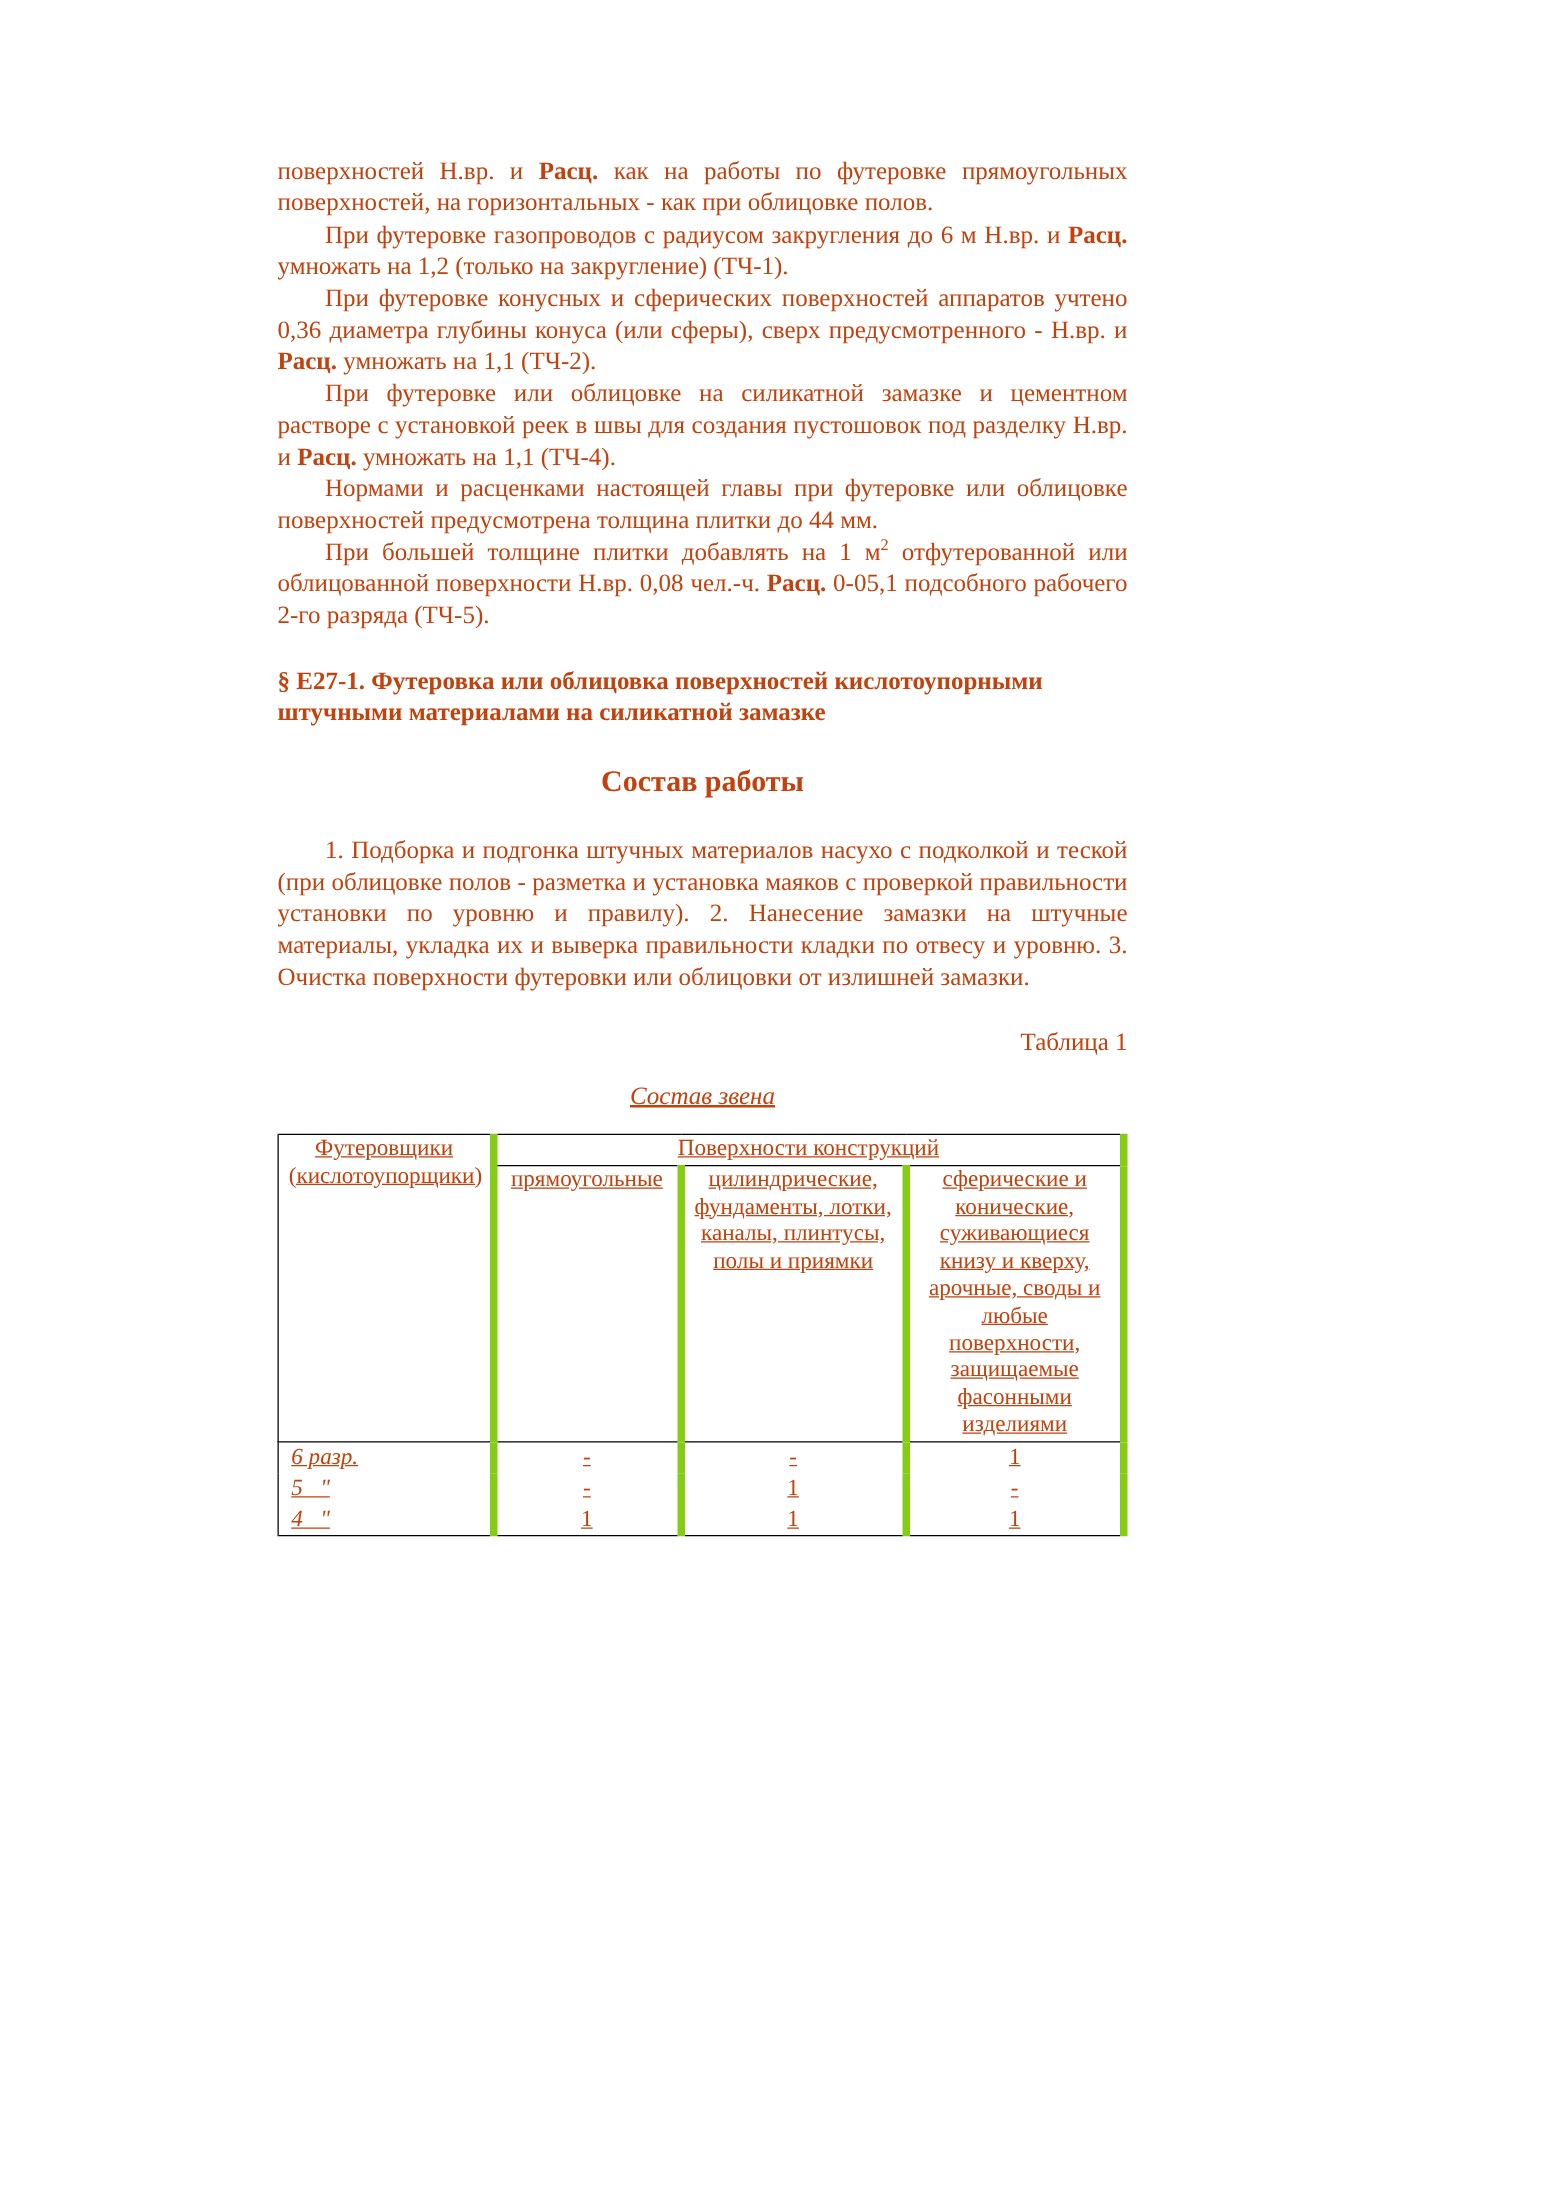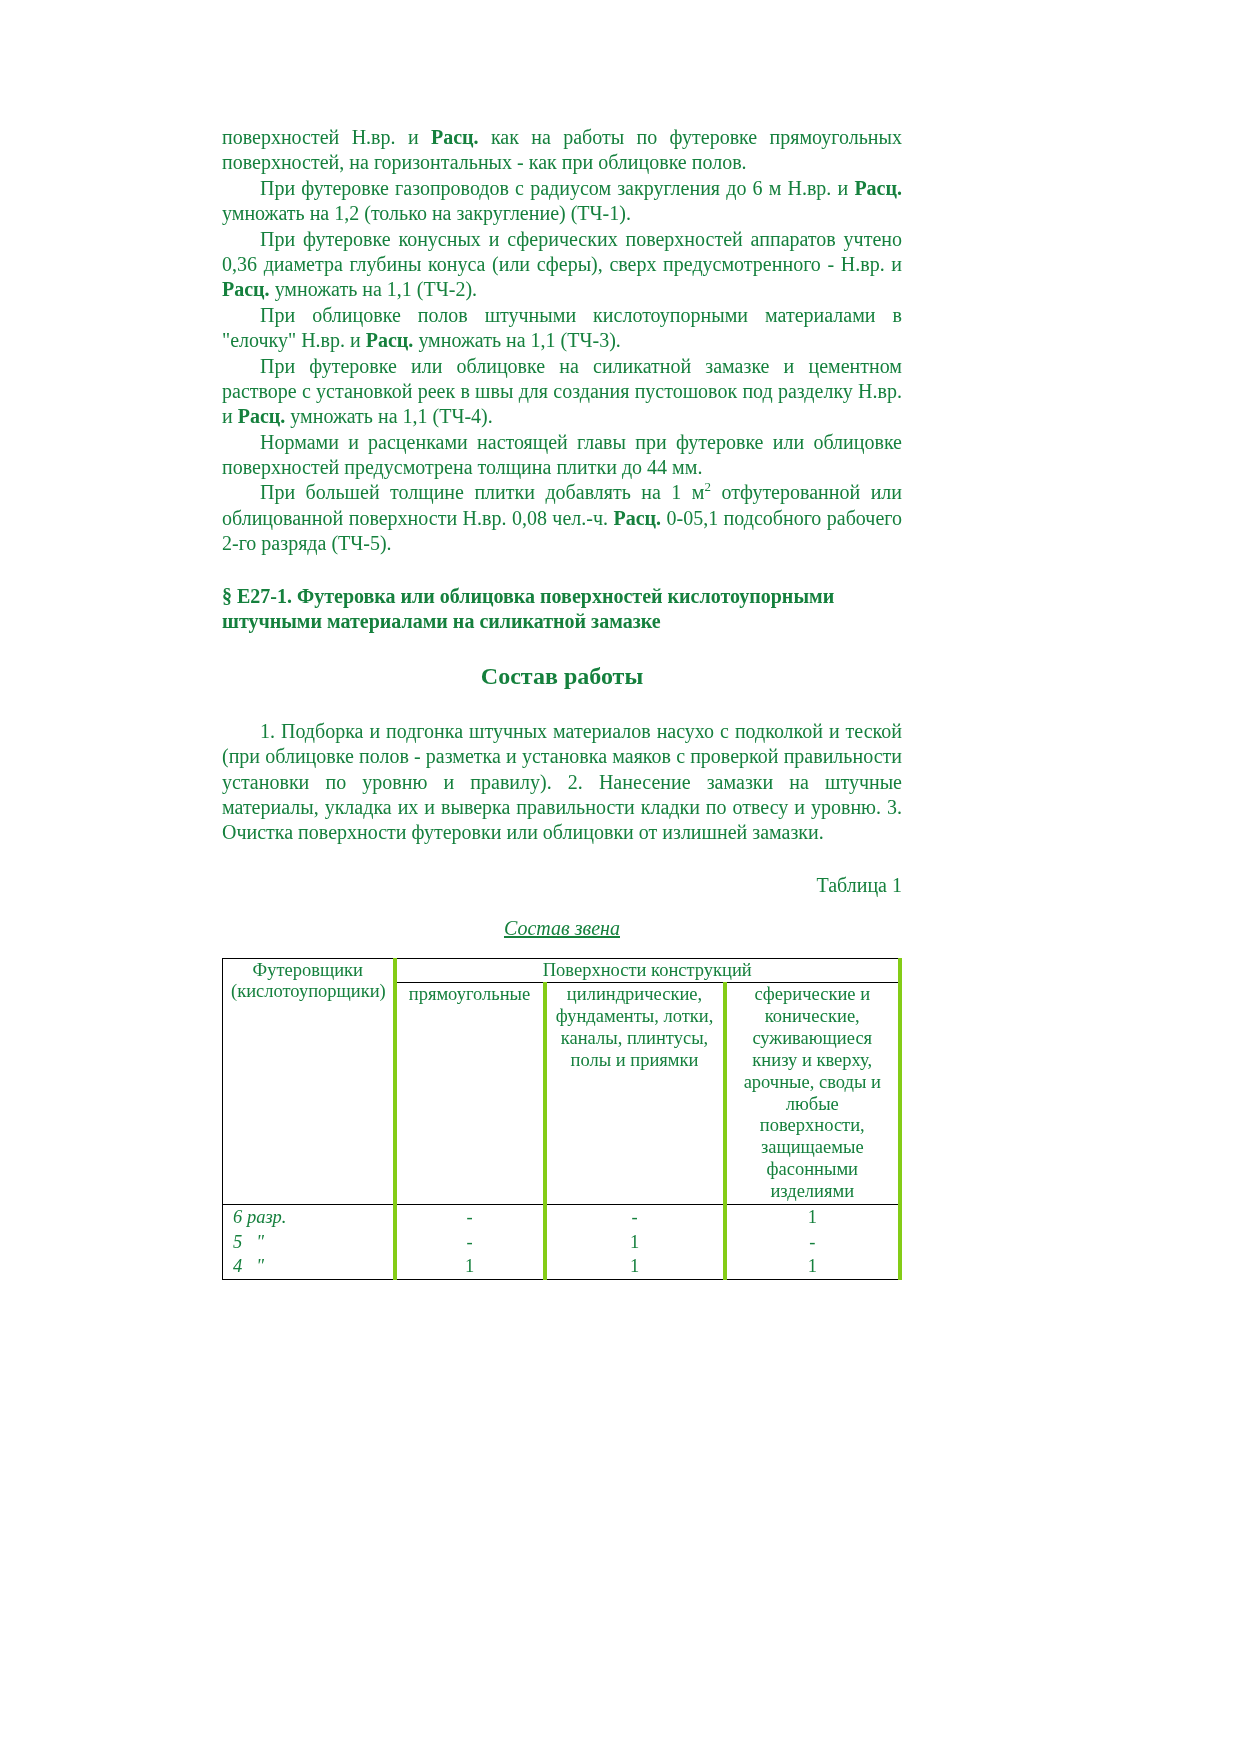--- a/index.html
+++ b/index.html
@@ -3,21 +3,21 @@
 <meta charset="utf-8">
 <title>§ Е27-1. Футеровка или облицовка поверхностей кислотоупорными штучными материалами на силикатной замазке</title>
 <style>
   * { box-sizing: border-box; }
   html, body { margin: 0; padding: 0; background: #ffffff; }
   .page {
     width: 1140px;
     height: 1755px;
     margin: 0 auto;
     background: #ffffff;
-    color: #15803d;
+    color: #c2410c;
     font-family: "Liberation Serif", "DejaVu Serif", serif;
     font-size: 20px;
     line-height: 1.27;
     padding: 125px 288px 40px 172px;
     overflow: hidden;
   }
   .para {
     margin: 0;
     text-align: justify;
     text-indent: 38px;
@@ -57,46 +57,46 @@
   table.ctable {
     width: 100%;
     border-collapse: collapse;
     border: 1px solid #000000;
     table-layout: fixed;
     font-size: 18.5px;
     line-height: 1.18;
   }
   .ctable th, .ctable td {
     border-left: 1px solid #000000;
-    border-right: 4px solid #84cc16;
+    border-right: 6px solid #84cc16;
     font-weight: normal;
     vertical-align: top;
     text-align: center;
     padding: 1px 8px;
+    text-decoration: underline;
   }
   .ctable thead th { border-bottom: 1px solid #000000; }
   .ctable tbody td { padding-top: 2px; padding-bottom: 1px; }
   .ctable td.grade {
     text-align: left;
     font-style: italic;
     padding-left: 10px;
   }
 </style>
 </head>
 <body>
 
 <div class="page">
 
   <p class="para first"><span>поверхностей Н.вр. и </span><b>Расц.</b><span> как на работы по футеровке прямоугольных поверхностей, на горизонтальных - как при облицовке полов.</span></p>
 
   <p class="para"><span>При футеровке газопроводов с радиусом закругления до 6 м Н.вр. и </span><b>Расц.</b><span> умножать на 1,2 (только на закругление) (ТЧ-1).</span></p>
 
   <p class="para"><span>При футеровке конусных и сферических поверхностей аппаратов учтено 0,36 диаметра глубины конуса (или сферы), сверх предусмотренного - Н.вр. и </span><b>Расц.</b><span> умножать на 1,1 (ТЧ-2).</span></p>
 
-  <p class="para"><span>При облицовке полов штучными кислотоупорными материалами в "елочку" Н.вр. и </span><b>Расц.</b><span> умножать на 1,1 (ТЧ-3).</span></p>
 
   <p class="para"><span>При футеровке или облицовке на силикатной замазке и цементном растворе с установкой реек в швы для создания пустошовок под разделку Н.вр. и </span><b>Расц.</b><span> умножать на 1,1 (ТЧ-4).</span></p>
 
   <p class="para"><span>Нормами и расценками настоящей главы при футеровке или облицовке поверхностей предусмотрена толщина плитки до 44 мм.</span></p>
 
   <p class="para"><span>При большей толщине плитки добавлять на 1 м</span><sup>2</sup><span> отфутерованной или облицованной поверхности Н.вр. 0,08 чел.-ч. </span><b>Расц.</b><span> 0-05,1 подсобного рабочего 2-го разряда (ТЧ-5).</span></p>
 
   <h2 class="heading">
     <span class="hline">§ Е27-1. Футеровка или облицовка поверхностей кислотоупорными</span>
     <span class="hline">штучными материалами на силикатной замазке</span>

